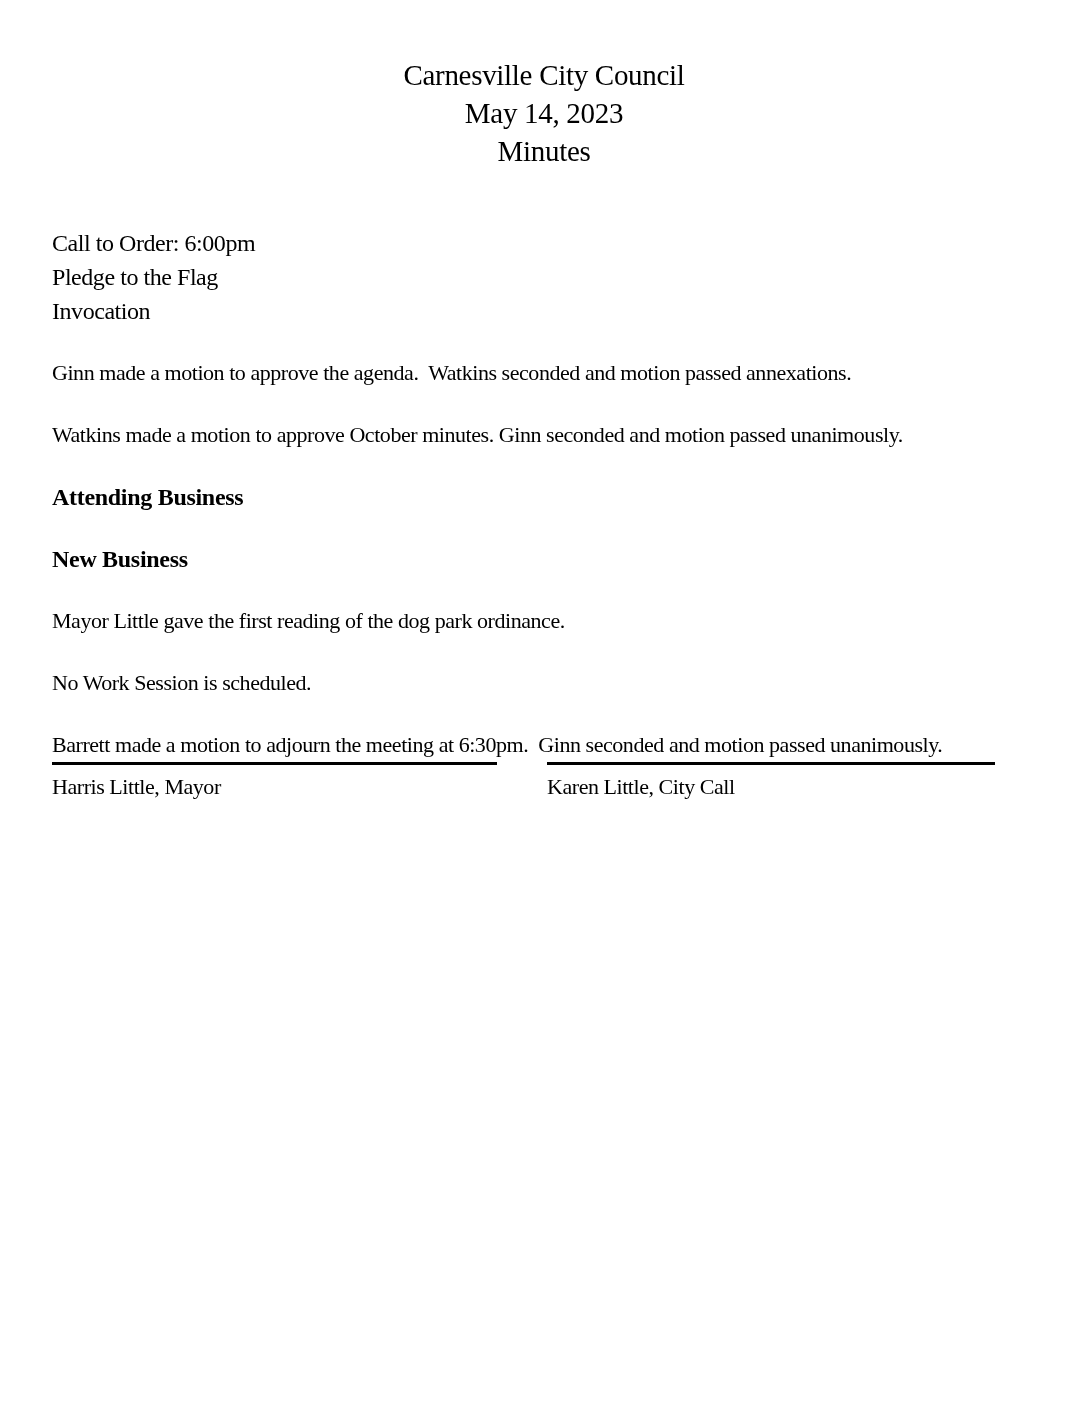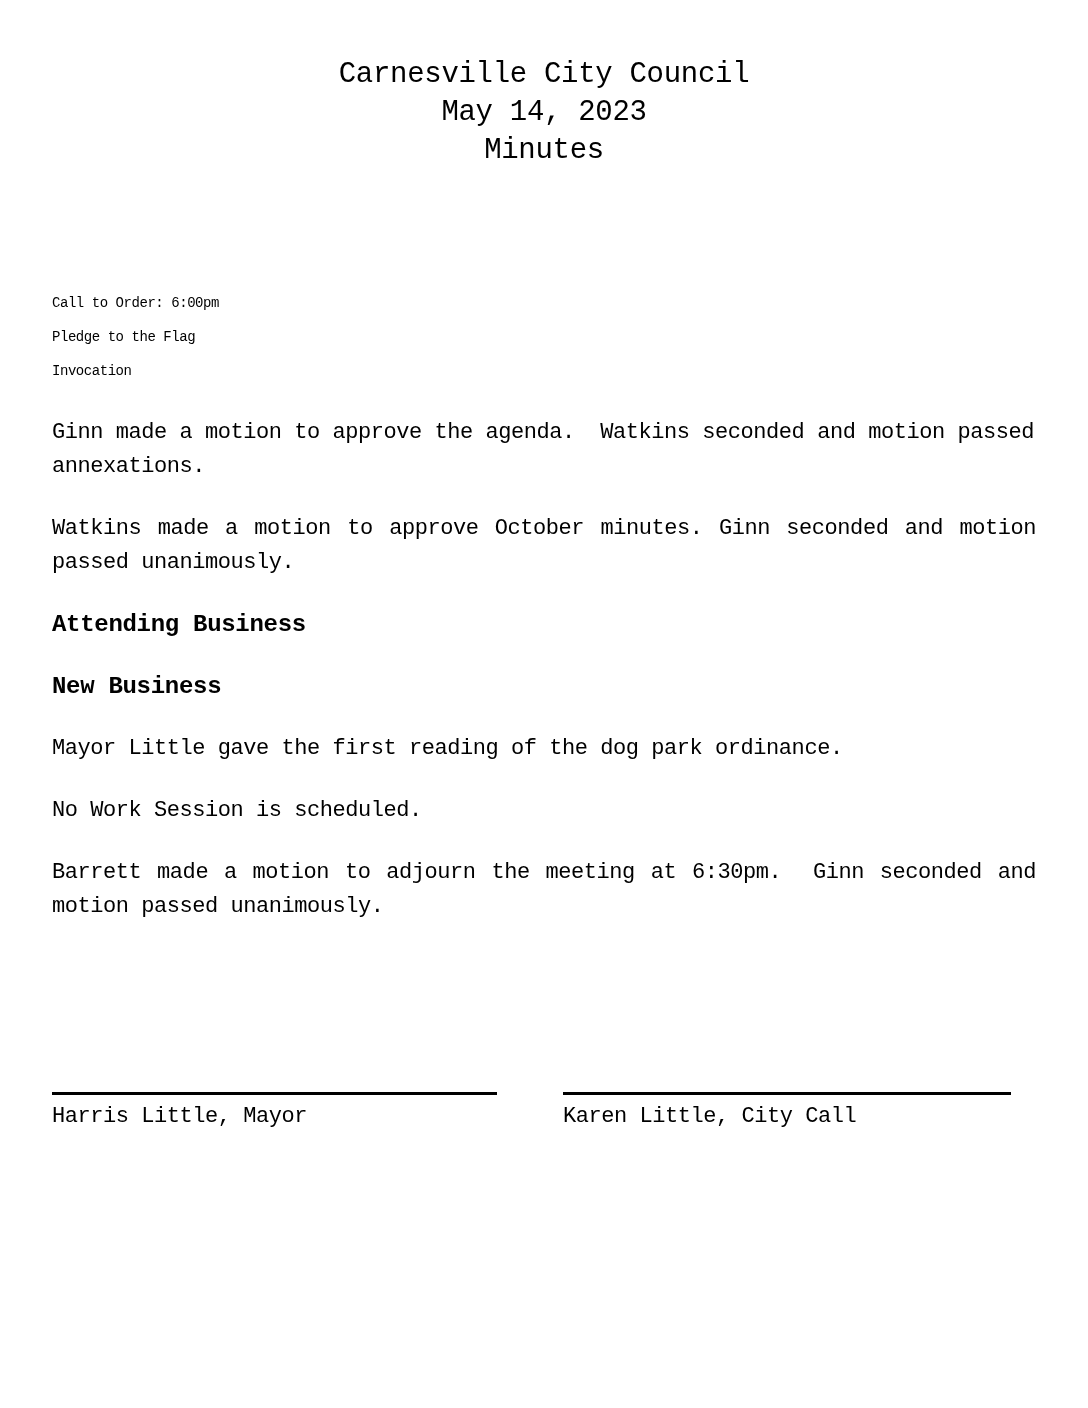--- a/index.html
+++ b/index.html
@@ -7,33 +7,33 @@
     padding: 0;
     background: #ffffff;
   }
   .page {
     width: 1088px;
     height: 1200px;
     box-sizing: border-box;
     background: #ffffff;
     color: #000000;
     padding: 50px 52px 0 52px;
-    font-family: Liberation Mono, monospace;
+    font-family: Liberation Serif, serif;
     overflow: hidden;
   }
   .title-block {
     text-align: center;
     font-size: 29px;
     line-height: 38px;
     letter-spacing: -0.3px;
     margin-top: 6px;
   }
   .opening-block {
-    margin-top: 116px;
-    font-size: 14px;
+    margin-top: 56px;
+    font-size: 24px;
     line-height: 34px;
     letter-spacing: -0.45px;
   }
   .para {
     margin: 28px 0 0 0;
     font-size: 22px;
     line-height: 34px;
     letter-spacing: -0.45px;
     white-space: pre-wrap;
   }
@@ -41,23 +41,22 @@
     text-align: justify;
   }
   .heading {
     margin: 28px 0 0 0;
     font-size: 24px;
     line-height: 34px;
     font-weight: bold;
     letter-spacing: -0.3px;
   }
   .signatures {
-    margin-top: 168px;
     display: flex;
-    gap: 66px;
+    gap: 50px;
   }
   .sig-col-left {
     width: 445px;
   }
   .sig-col-right {
     width: 448px;
   }
   .sig-line {
     border-top: 3px solid #000000;
     height: 0;

